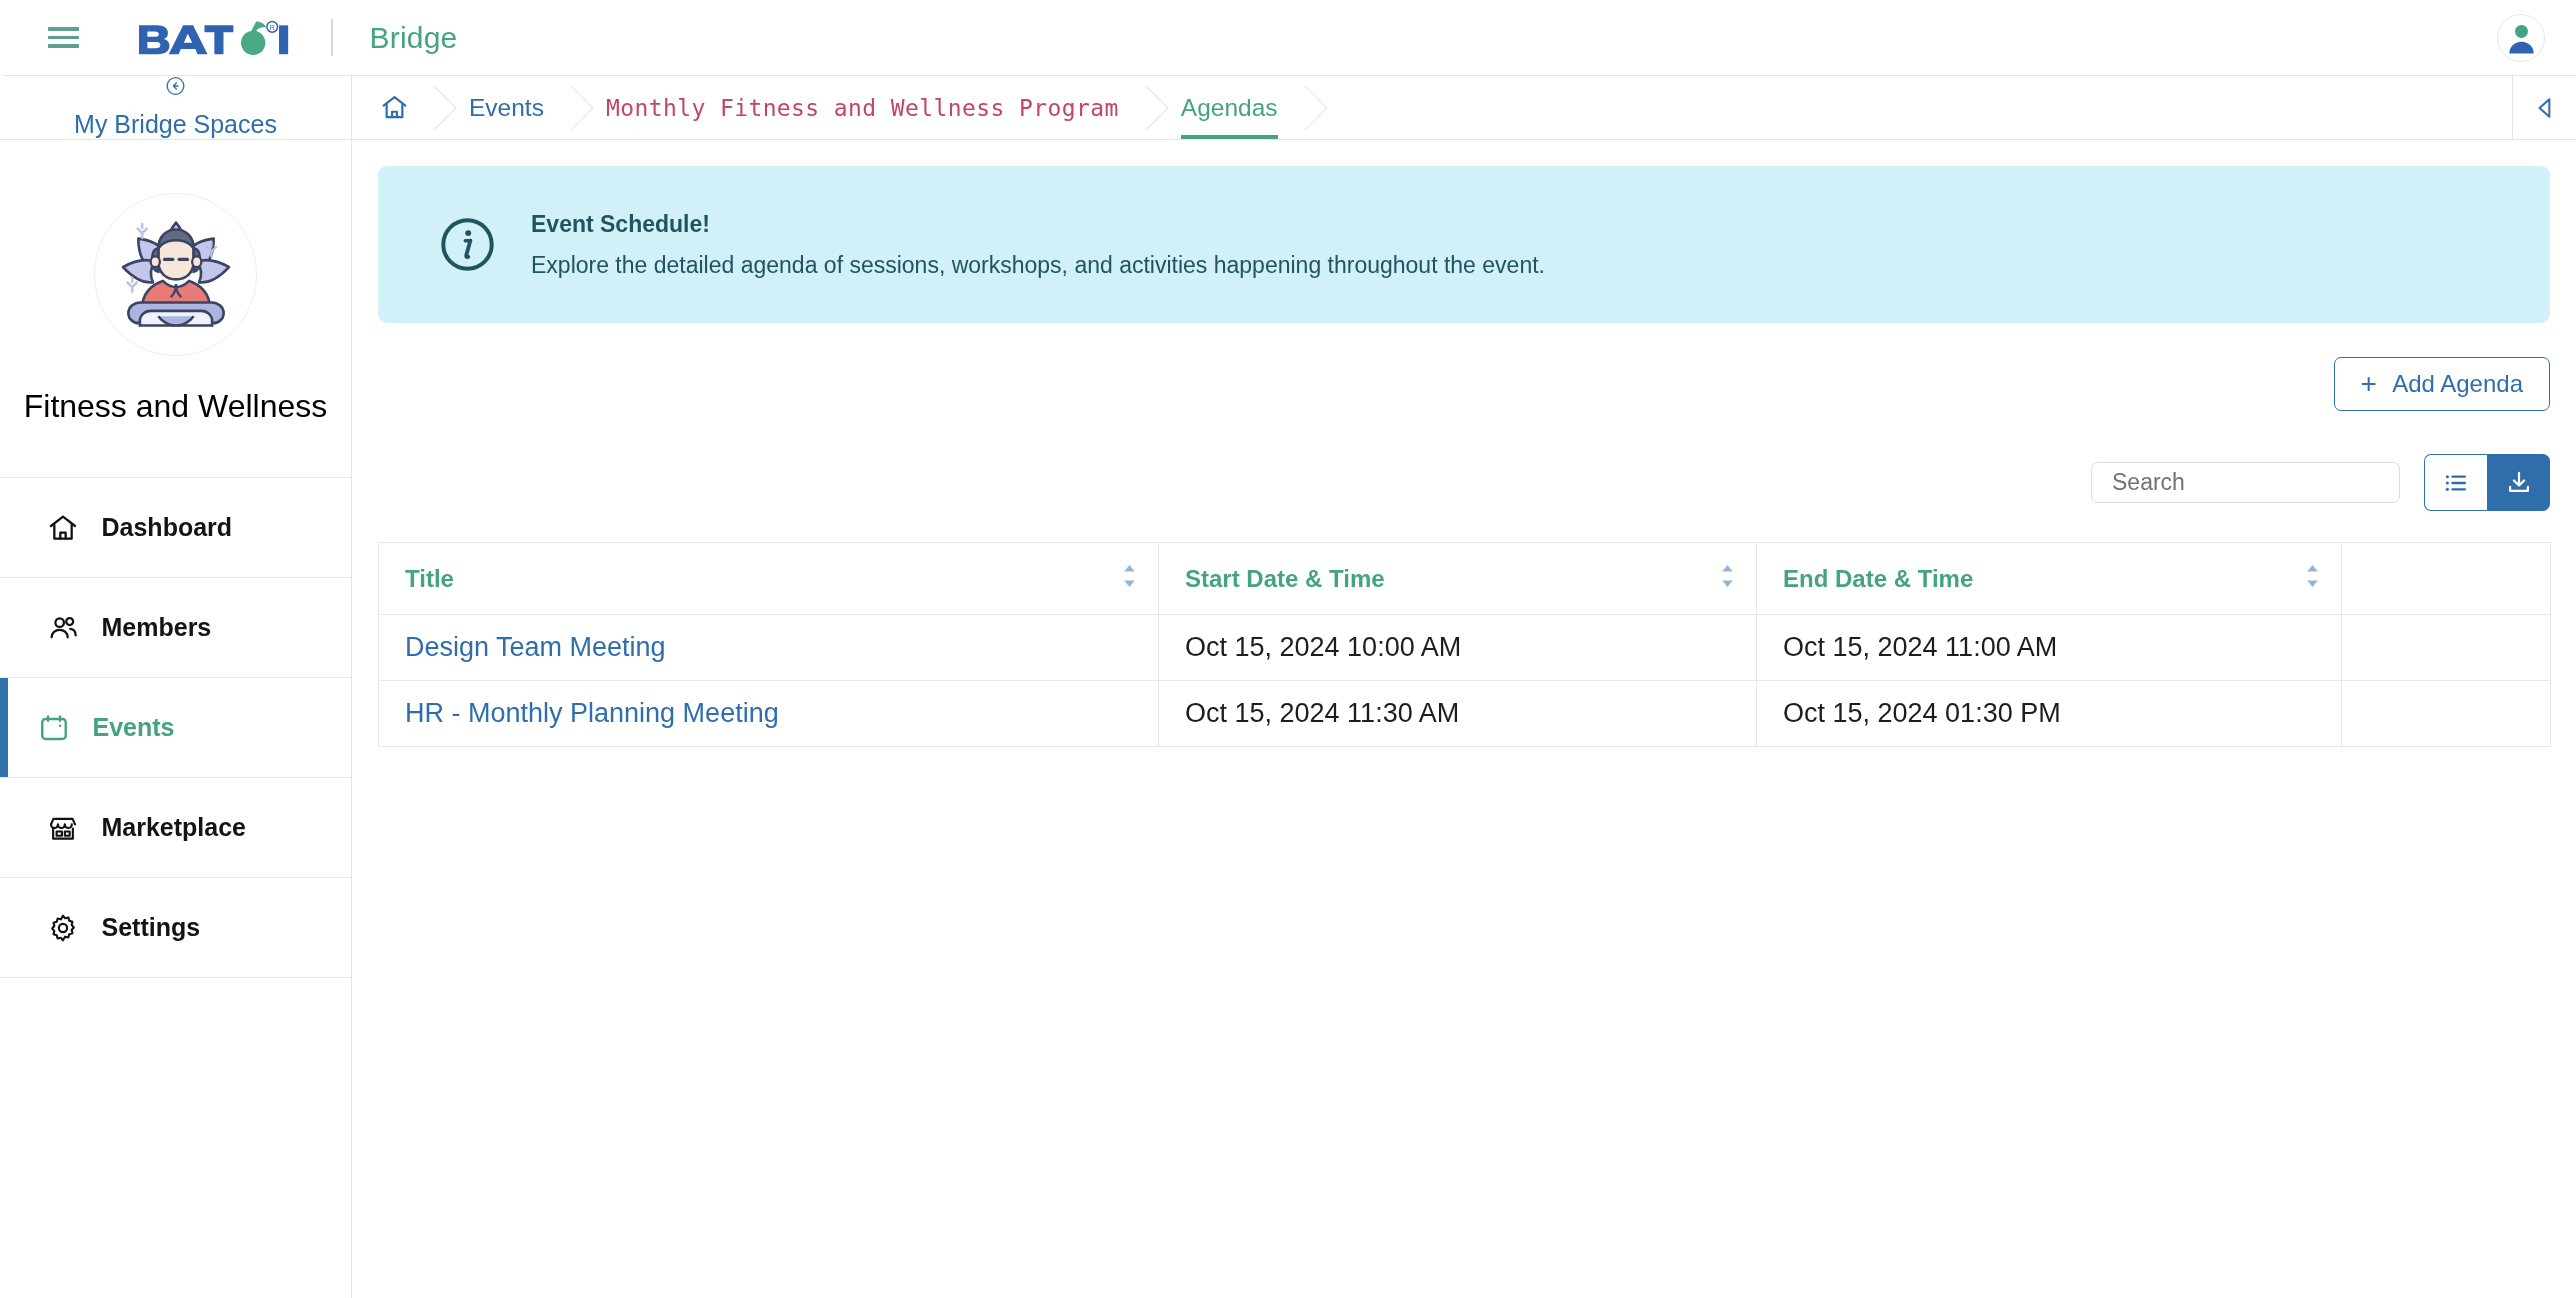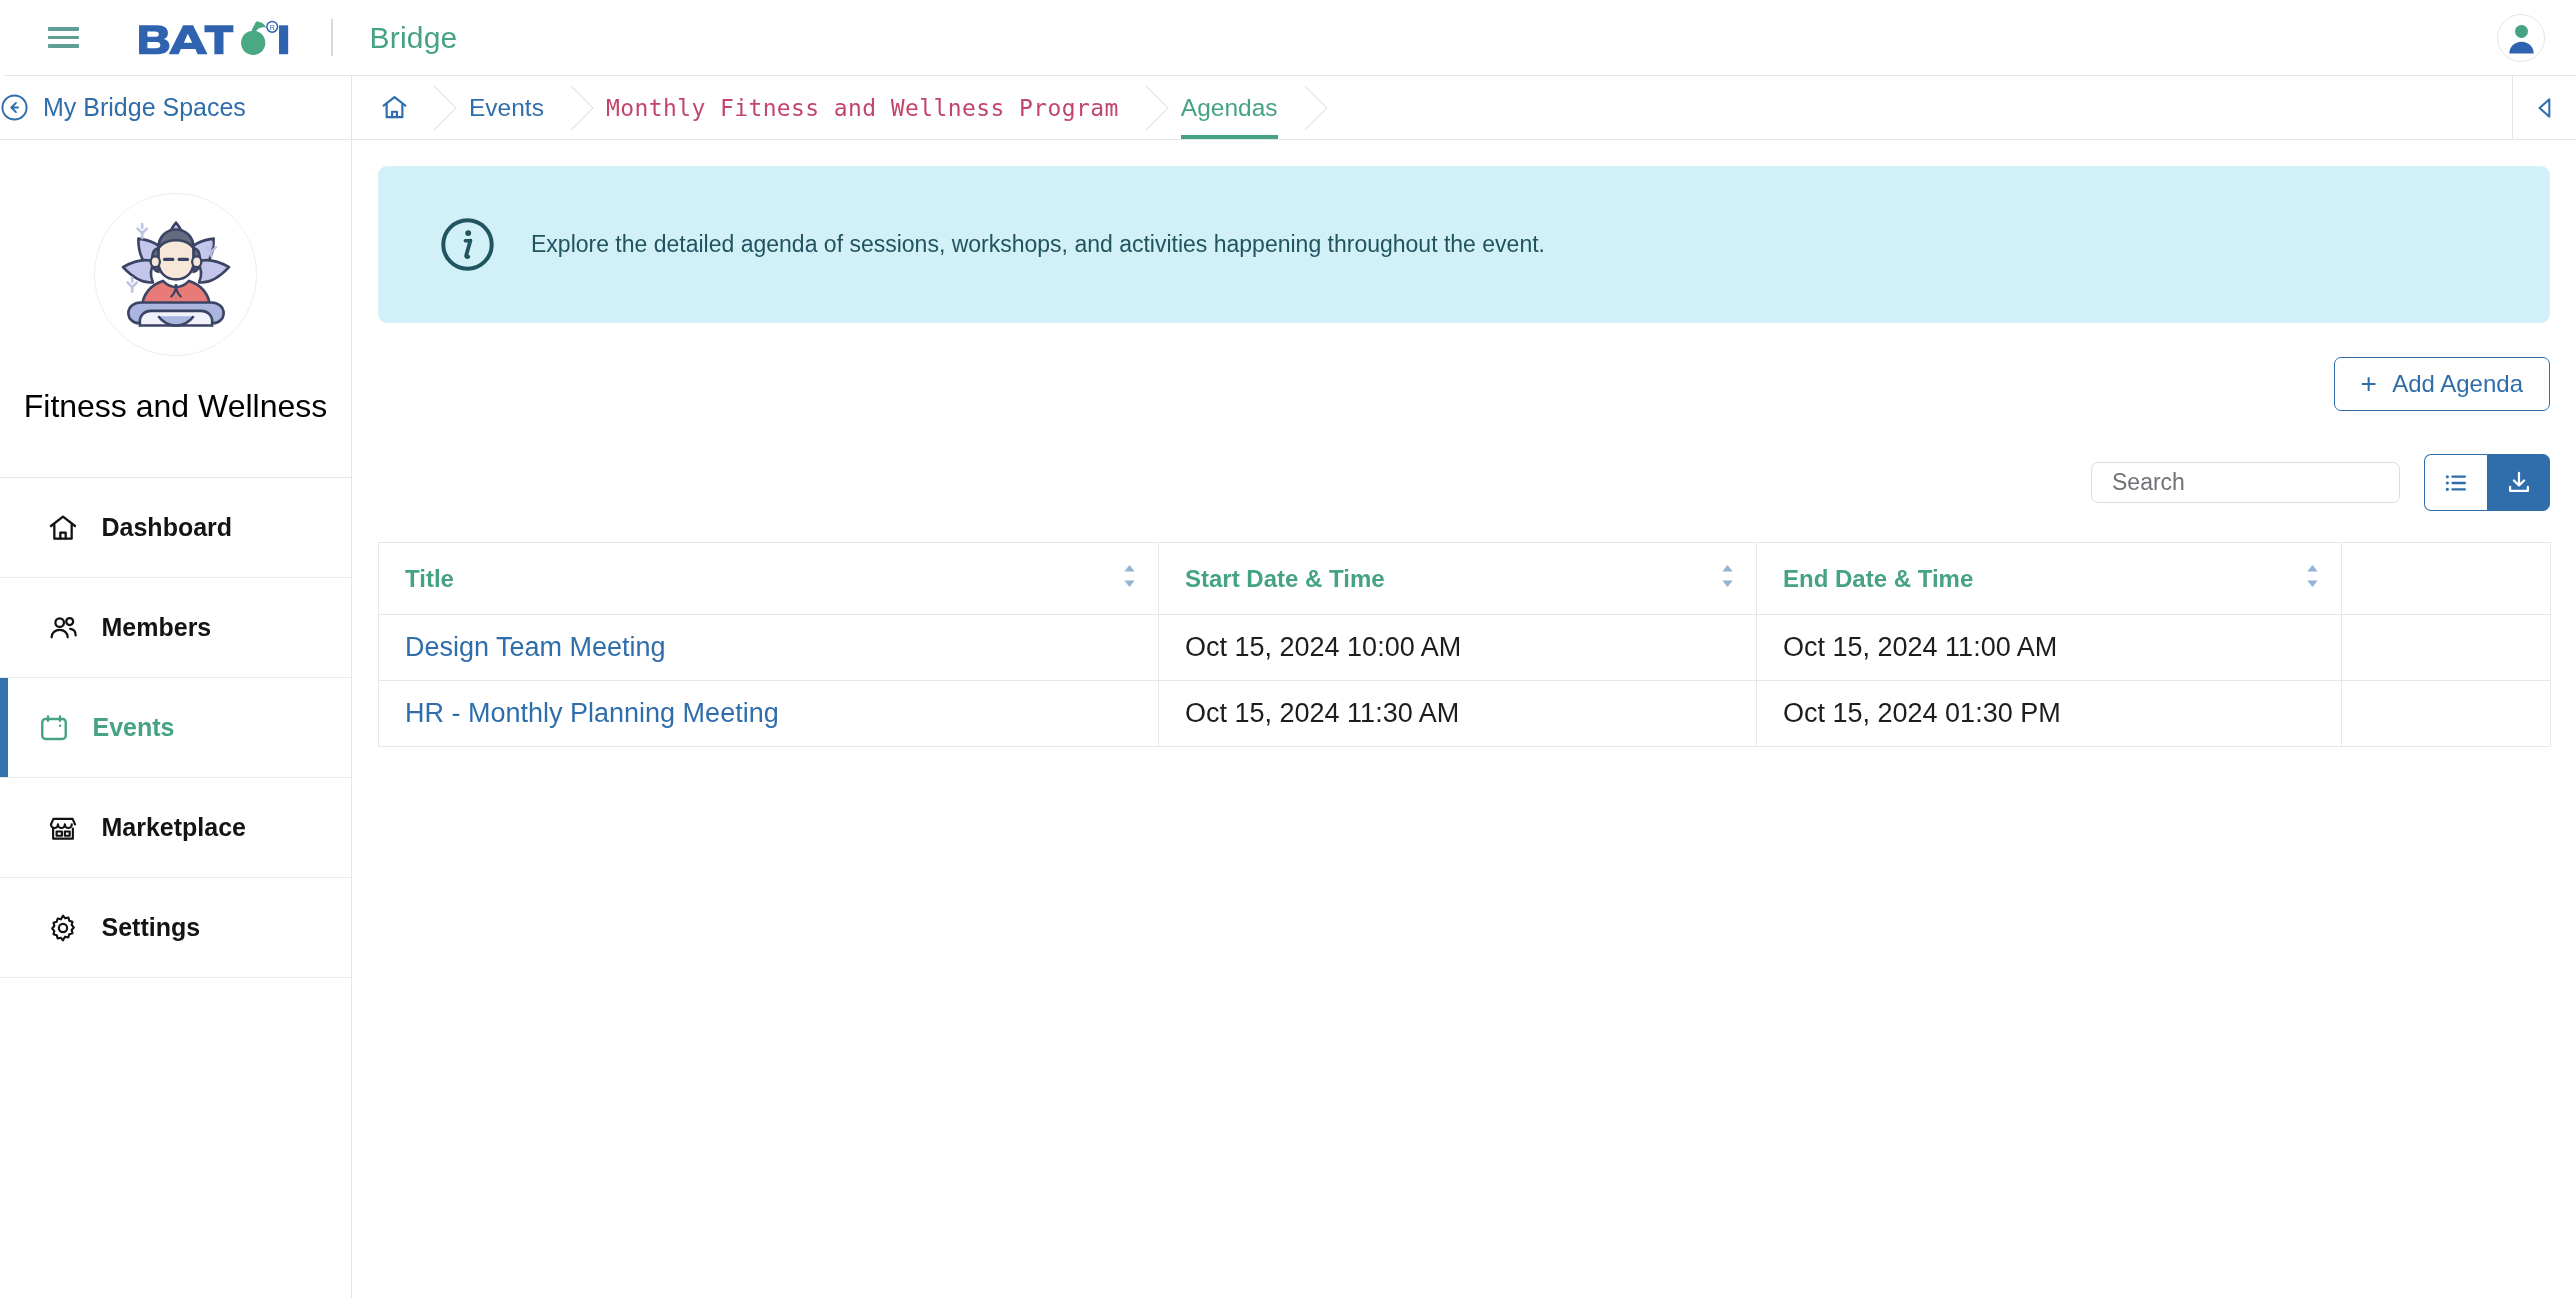--- a/index.html
+++ b/index.html
@@ -49,20 +49,21 @@
     width: 352px; height: 1223px;
     background: #fff;
     border-right: 0.8px solid #e2e5e9;
   }
   .my-spaces {
     height: 64px;
     display:flex; align-items:center; 
     gap: 14px;
     border-bottom: 0.8px solid #e2e5e9;
     cursor: pointer;
+    flex-direction: column;
   }
   .my-spaces .lbl { font-size: 25px; color: #2f6eab; }
   .space-block {
     height: 338px;
     display:flex; flex-direction:column; align-items:center; justify-content:center;
     border-bottom: 0.8px solid #e2e5e9;
   }
   .space-avatar {
     width: 163px; height: 163px; border-radius: 50%;
     border: 0.8px solid #eceef0; background:#fff;
@@ -391,20 +392,21 @@
 <div class="main">
 
   <div class="alert">
     <svg class="alert-ico" viewBox="0 0 24 24">
       <circle cx="12" cy="12" r="10.2" fill="none" stroke="#205560" stroke-width="1.7"></circle>
       <circle cx="12.3" cy="7.2" r="1.25" fill="#205560"></circle>
       <path d="M13.2 10.4l-1.7 6c-.2.8.2 1.1.8.8" fill="none" stroke="#205560" stroke-width="1.6" stroke-linecap="round"></path>
       <path d="M11.1 10.4h2.1" stroke="#205560" stroke-width="1.5" stroke-linecap="round"></path>
     </svg>
     <div class="alert-txt">
+      <div class="alert-title">Event Schedule!</div>
       <div class="alert-body">Explore the detailed agenda of sessions, workshops, and activities happening throughout the event.</div>
     </div>
   </div>
 
   <div class="actionbar">
     <button class="btn-add">
       <span class="plus">+</span>
       <span>Add Agenda</span>
     </button>
   </div>

